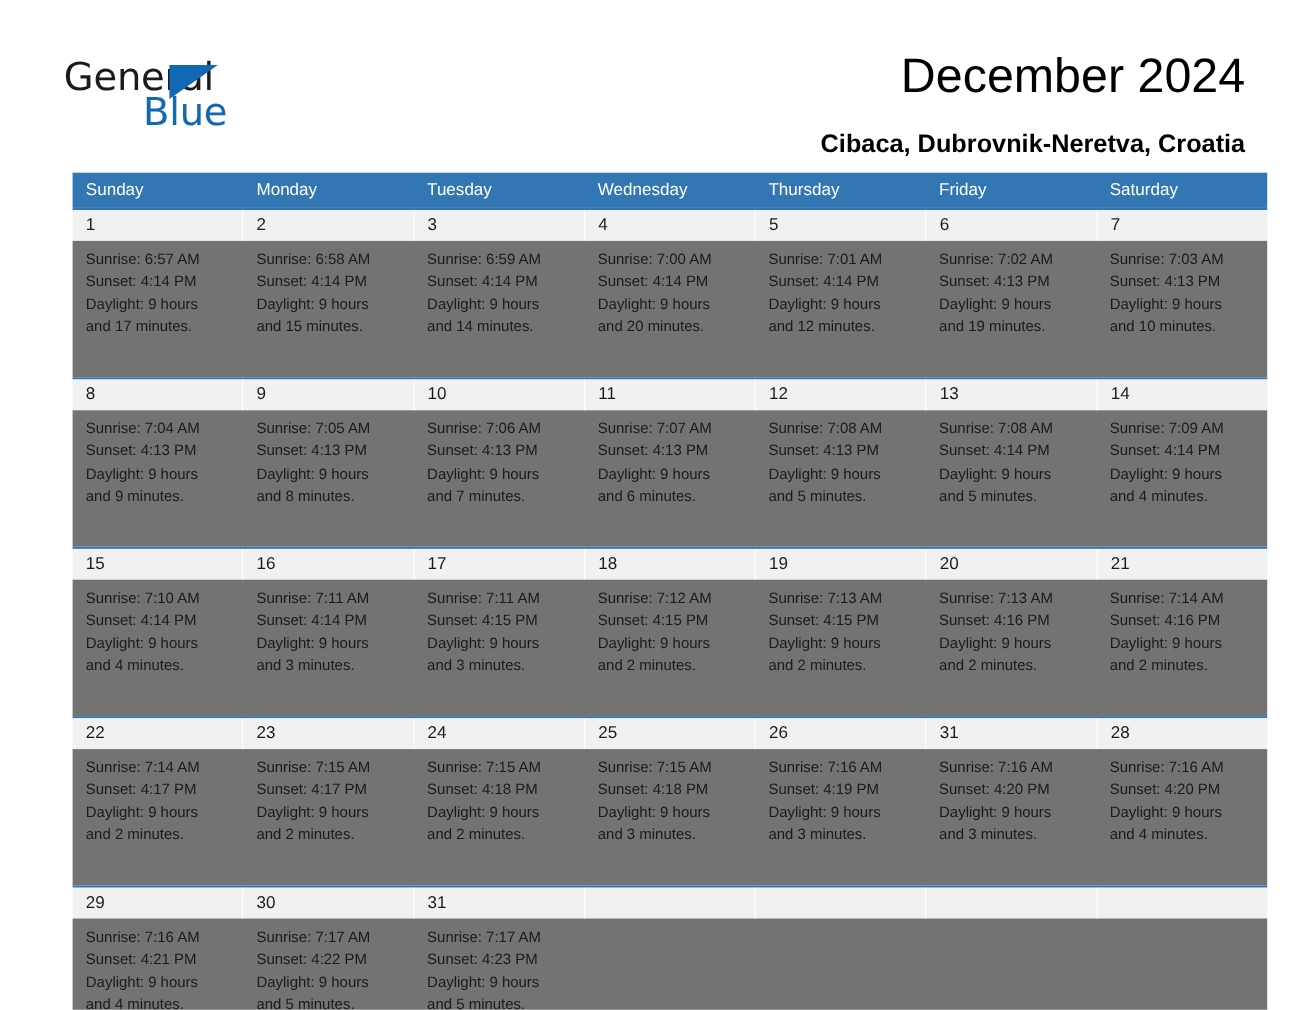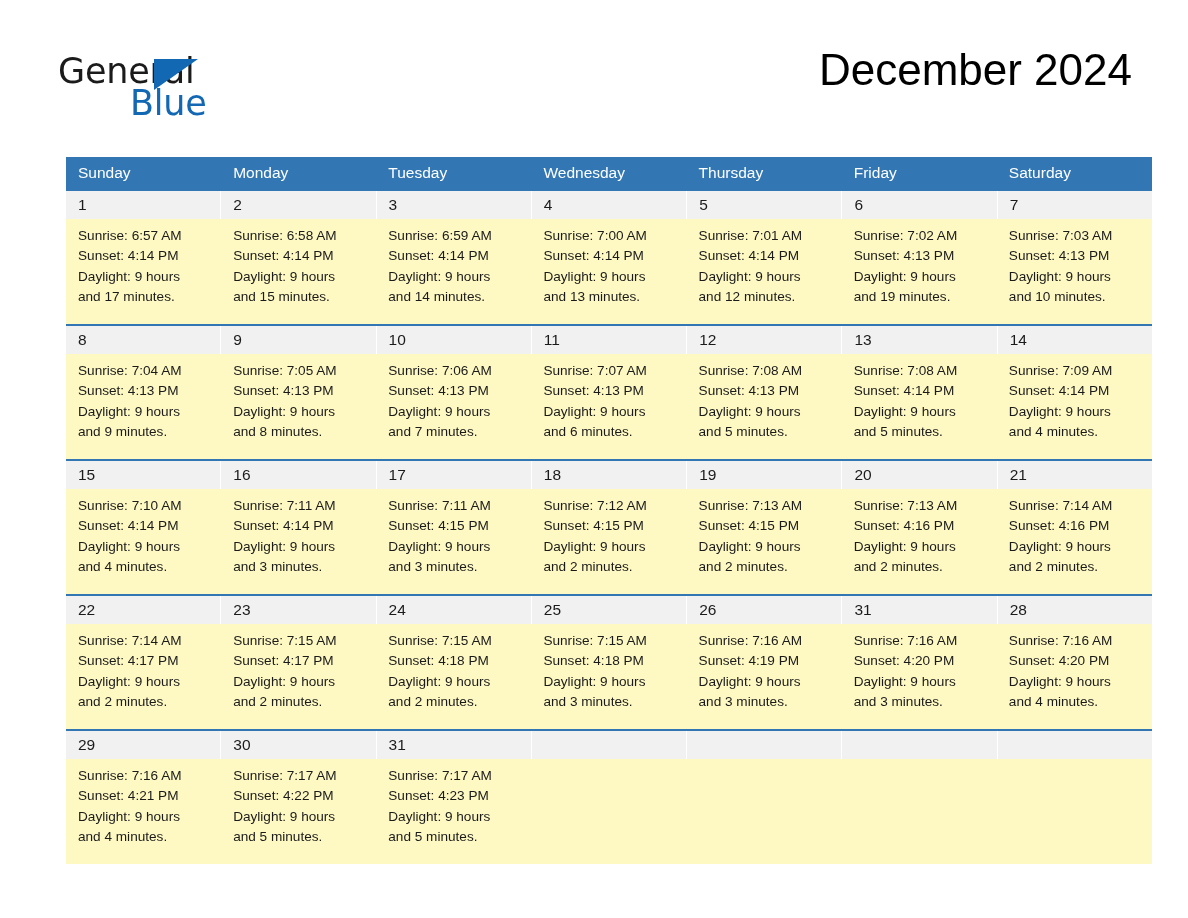--- a/index.html
+++ b/index.html
@@ -132,22 +132,22 @@
     padding-left: 12px;
     color: #1b1b1b;
     border-right: 1px solid #ffffff;
     white-space: nowrap;
     overflow: hidden;
   }
   .week-nums .ncell:last-child { border-right: none; }
 
   .week-body {
     display: flex;
-    height: 105px;
-    background: #fef9c3;
+    height: 124px;
+    background: #737373;
   }
   .week-body .bcell {
     flex: 1 1 0;
     box-sizing: border-box;
     padding: 7px 10px 0 12px;
     font-size: 13.6px;
     line-height: 20.3px;
     color: #1b1b1b;
     overflow: hidden;
   }
@@ -162,20 +162,21 @@
 
   <div class="header">
 
     <div class="logo">
       <span class="logo-general">General</span>
       <span class="logo-tri"></span>
       <span class="logo-blue">Blue</span>
     </div>
 
     <div class="title">December 2024</div>
+    <div class="subtitle">Cibaca, Dubrovnik-Neretva, Croatia</div>
   </div>
 
   <div class="calendar">
 
     <div class="cal-head">
       <div class="hcell">Sunday</div>
       <div class="hcell">Monday</div>
       <div class="hcell">Tuesday</div>
       <div class="hcell">Wednesday</div>
       <div class="hcell">Thursday</div>
@@ -209,21 +210,21 @@
         <div class="bcell">
           <div class="ln">Sunrise: 6:59 AM</div>
           <div class="ln">Sunset: 4:14 PM</div>
           <div class="ln">Daylight: 9 hours</div>
           <div class="ln">and 14 minutes.</div>
         </div>
         <div class="bcell">
           <div class="ln">Sunrise: 7:00 AM</div>
           <div class="ln">Sunset: 4:14 PM</div>
           <div class="ln">Daylight: 9 hours</div>
-          <div class="ln">and 13 minutes.</div>
+          <div class="ln">and 20 minutes.</div>
         </div>
         <div class="bcell">
           <div class="ln">Sunrise: 7:01 AM</div>
           <div class="ln">Sunset: 4:14 PM</div>
           <div class="ln">Daylight: 9 hours</div>
           <div class="ln">and 12 minutes.</div>
         </div>
         <div class="bcell">
           <div class="ln">Sunrise: 7:02 AM</div>
           <div class="ln">Sunset: 4:13 PM</div>

